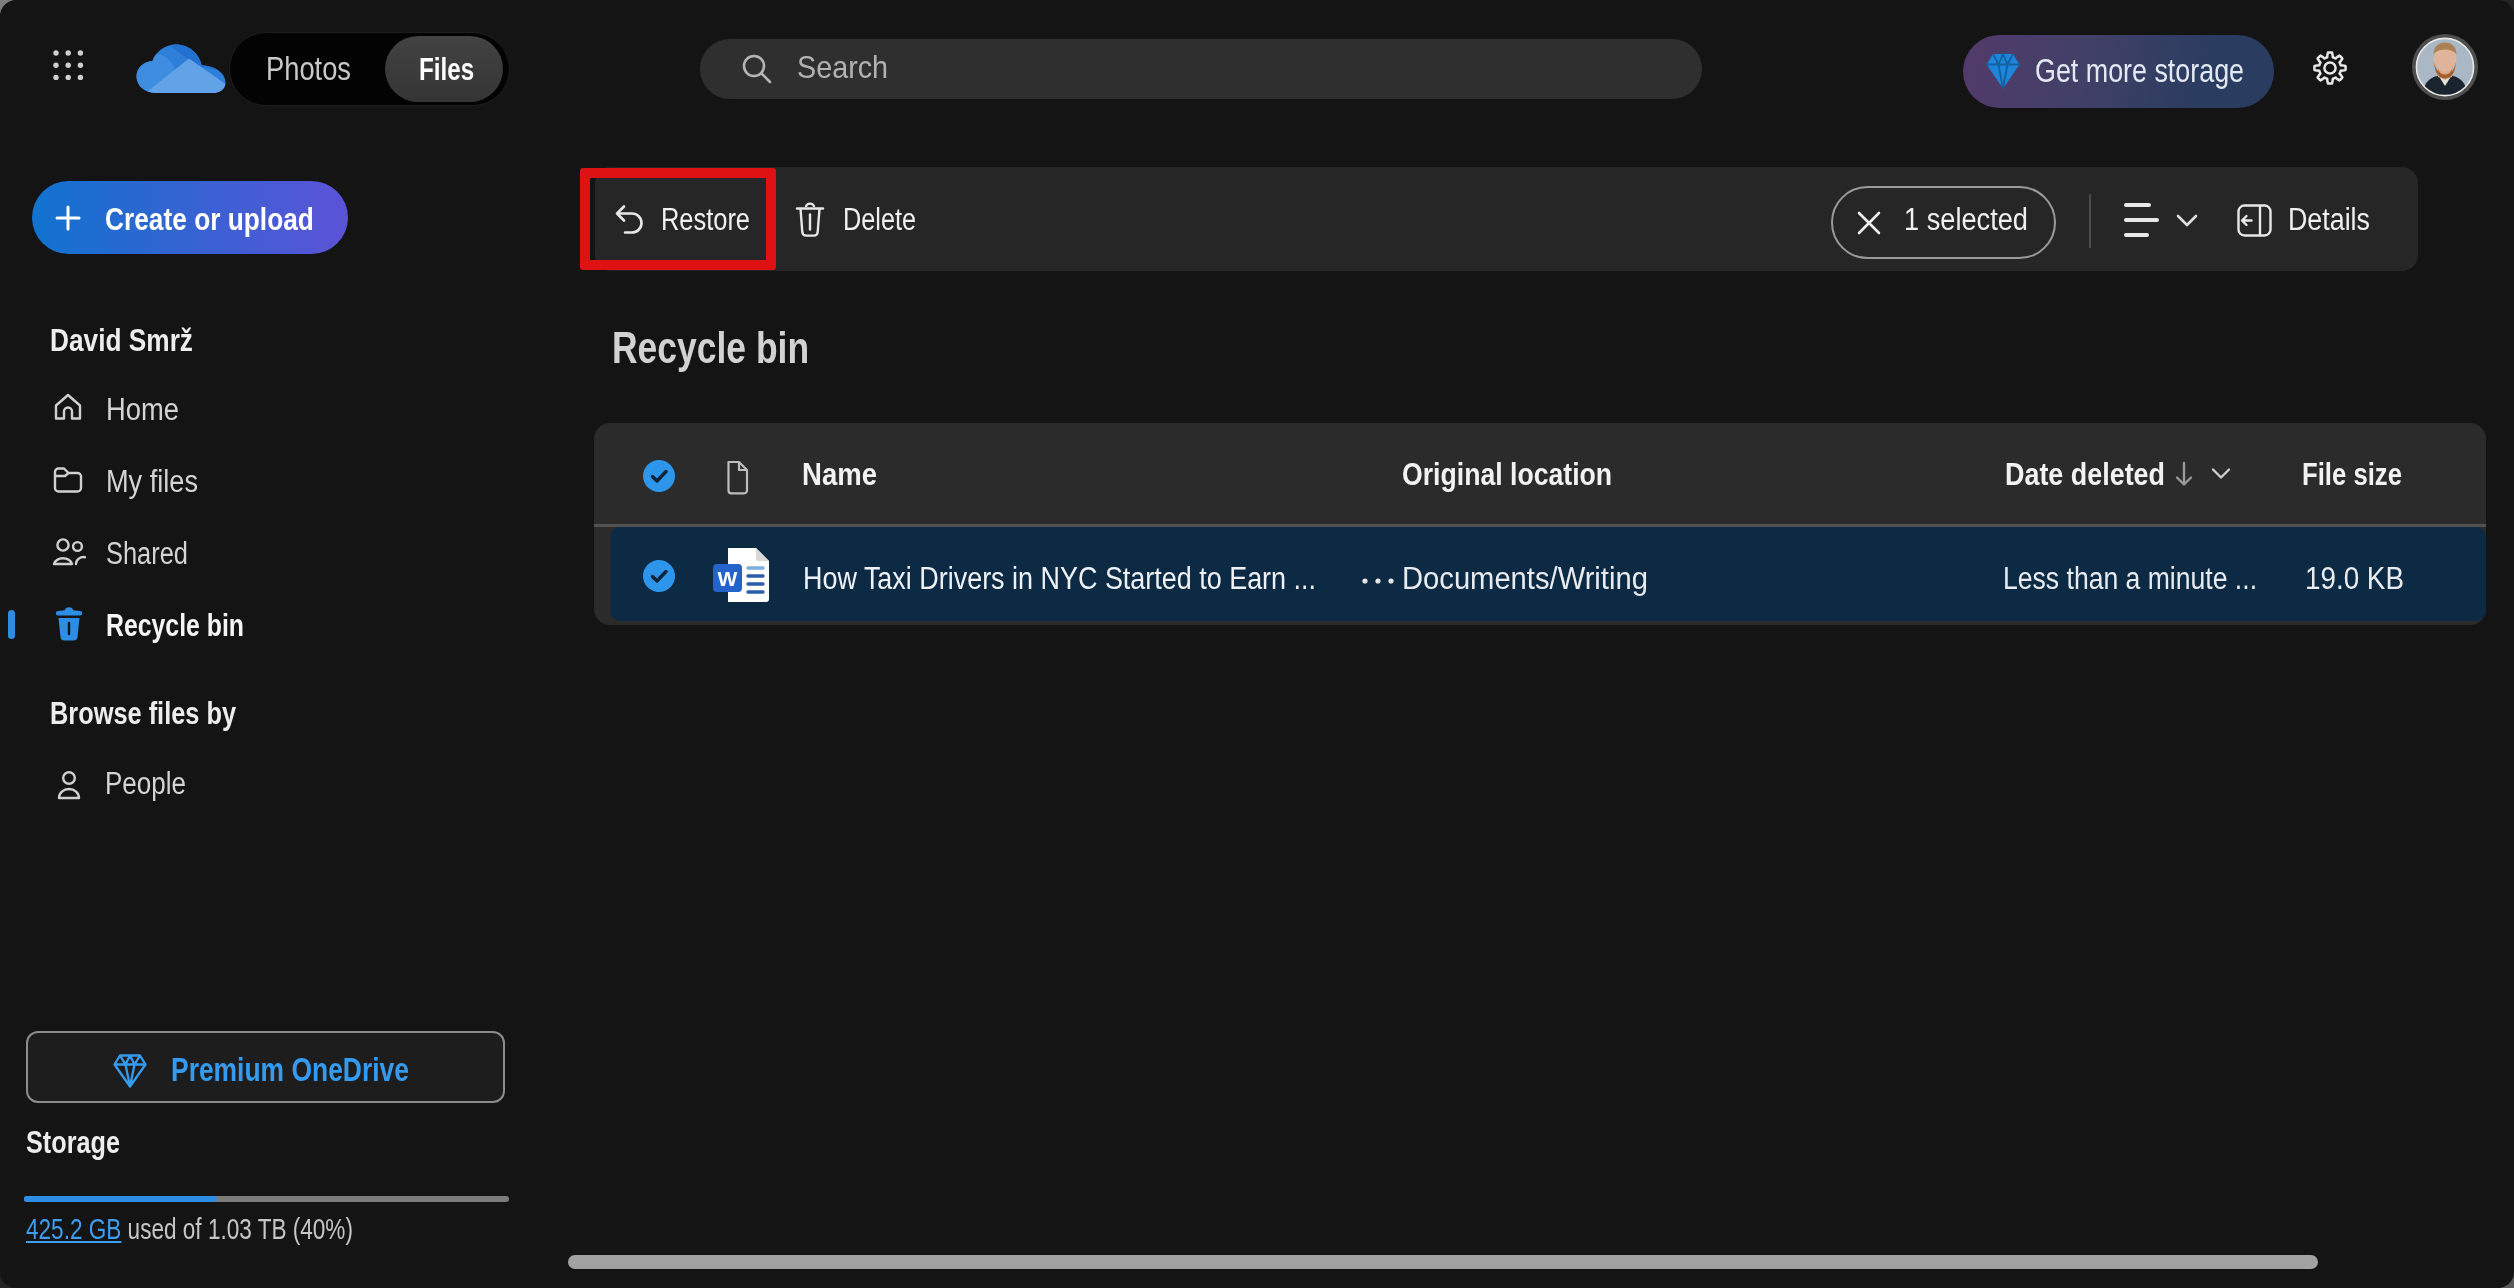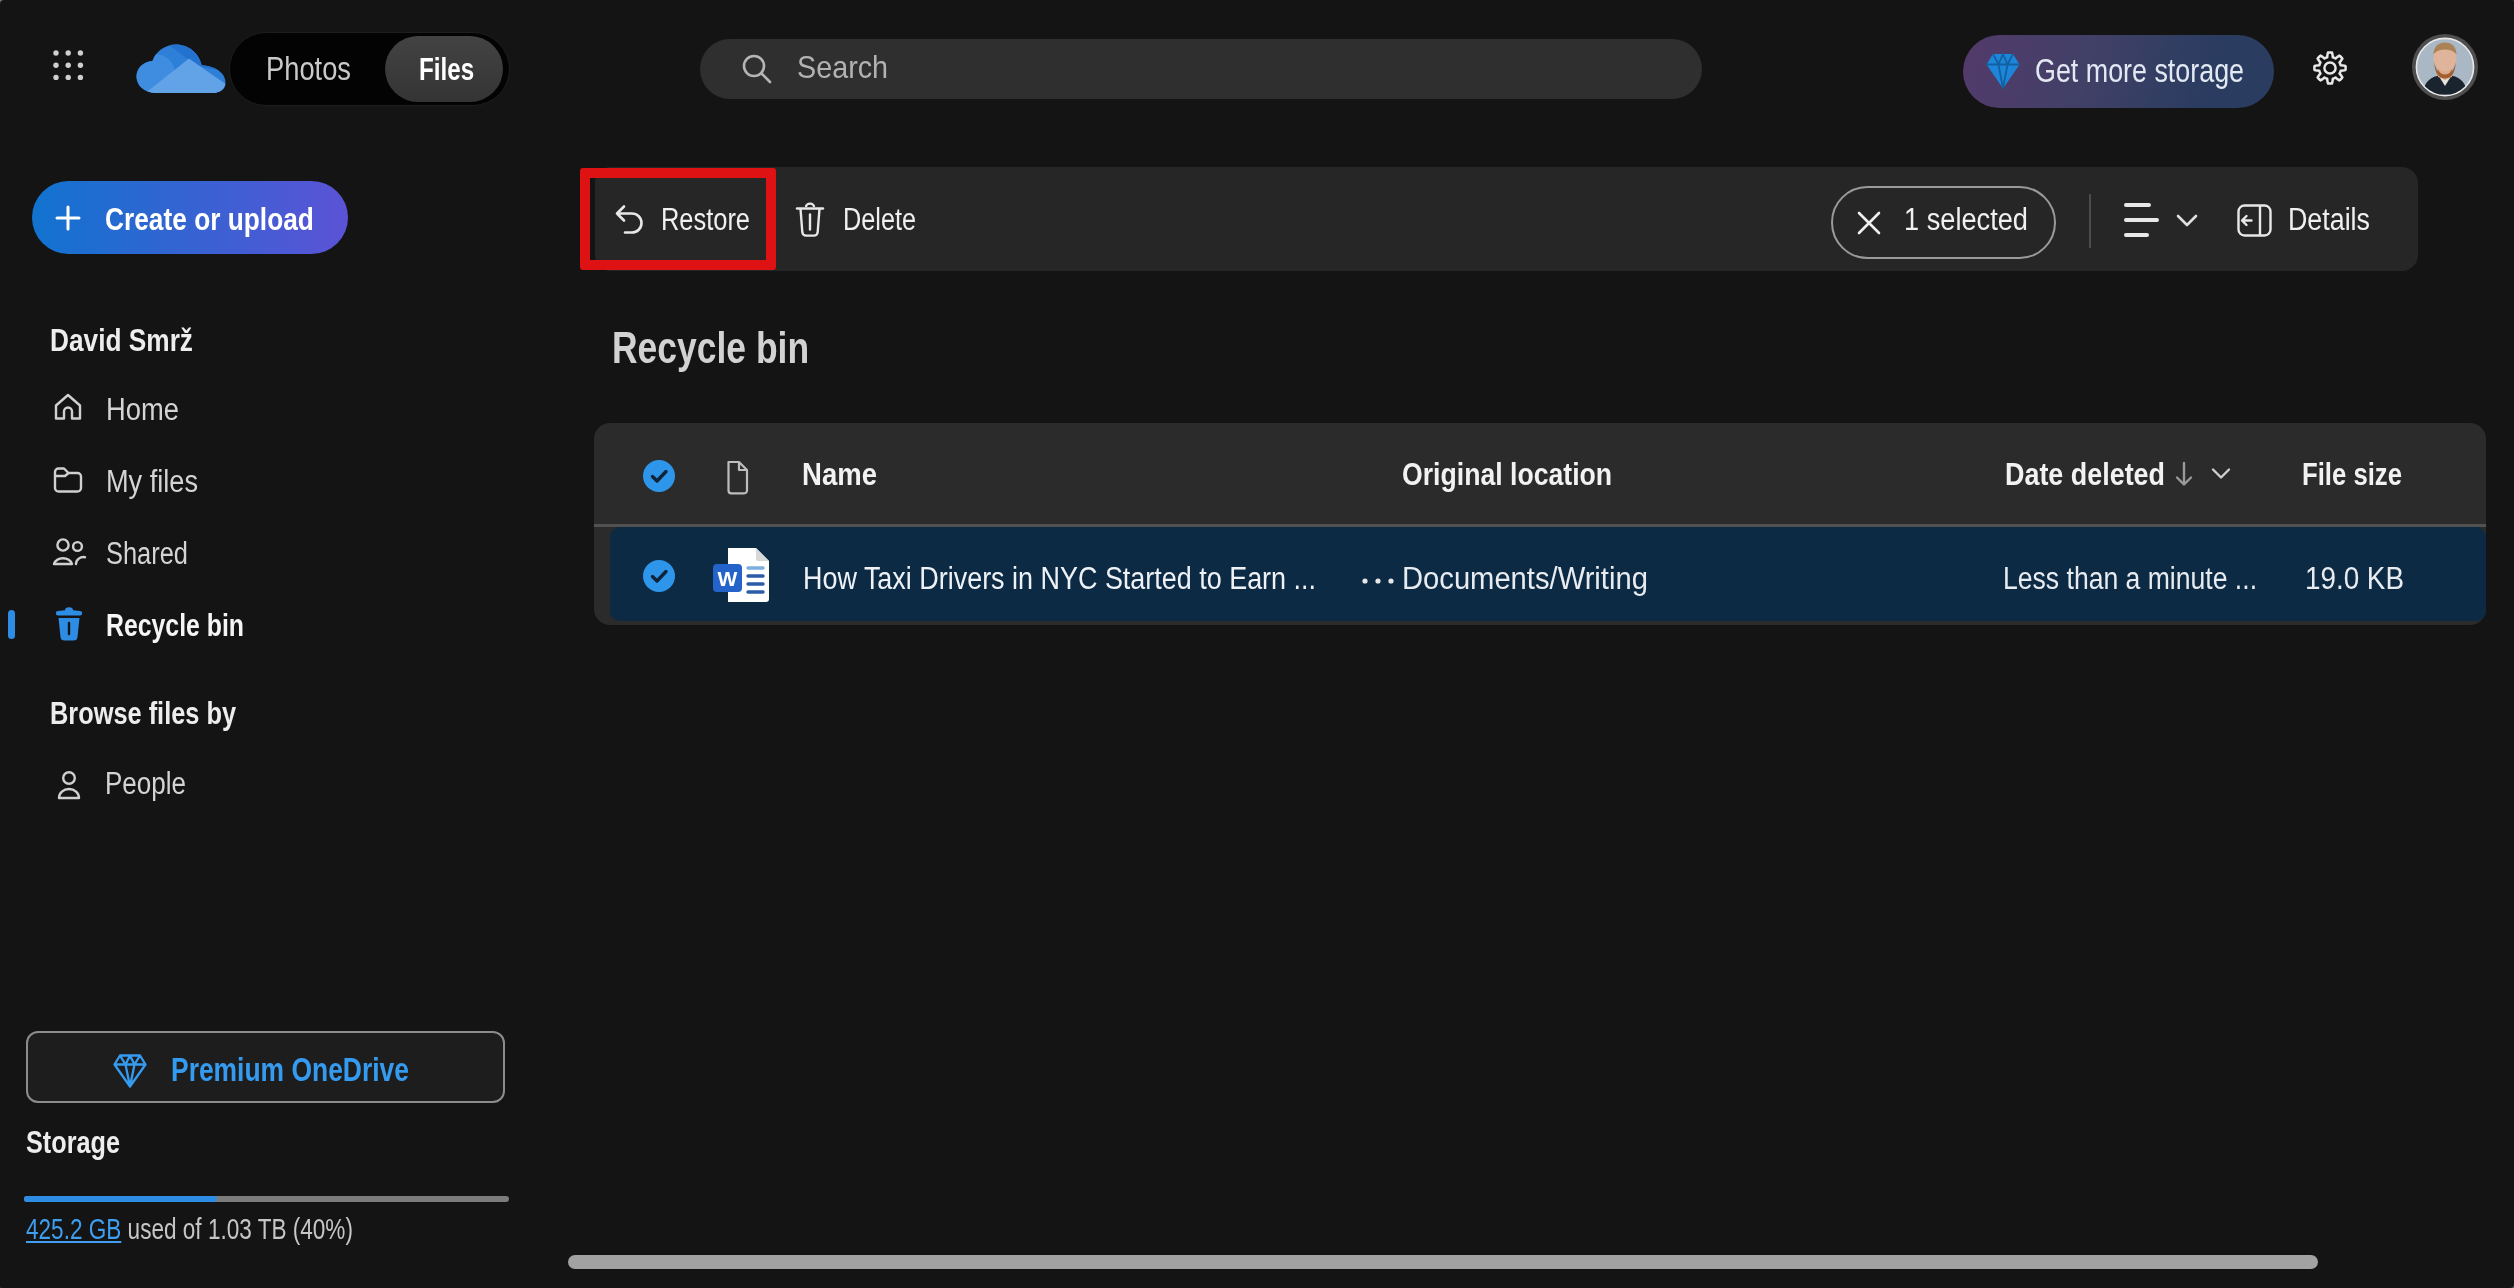--- a/index.html
+++ b/index.html
@@ -1,19 +1,19 @@
 <!DOCTYPE html>
 <html><head>
 <meta charset="utf-8">
 <style>
   * { margin:0; padding:0; box-sizing:border-box; }
   html,body { width:2514px; height:1288px; overflow:hidden; }
   body { background:#000; font-family:"Liberation Sans", sans-serif; }
   .corner { position:absolute; width:22px; height:22px; }
-  #app { position:absolute; left:0; top:0; width:2514px; height:1288px; background:#141414; border-radius:4px; overflow:hidden; }
+  #app { position:absolute; left:0; top:0; width:2514px; height:1288px; background:#141414; border-radius:16px; overflow:hidden; }
   .abs { position:absolute; }
   .txt { white-space:nowrap; }
 </style>
 </head>
 <body>
 <div class="corner" style="left:0;top:0;background:#7d7d7d"></div>
 <div class="corner" style="right:0;bottom:0;background:#5a5a5a"></div>
 <div class="corner" style="right:0;top:0;background:#242424"></div>
 <div class="corner" style="left:0;bottom:0;background:#242424"></div>
 <div id="app">

